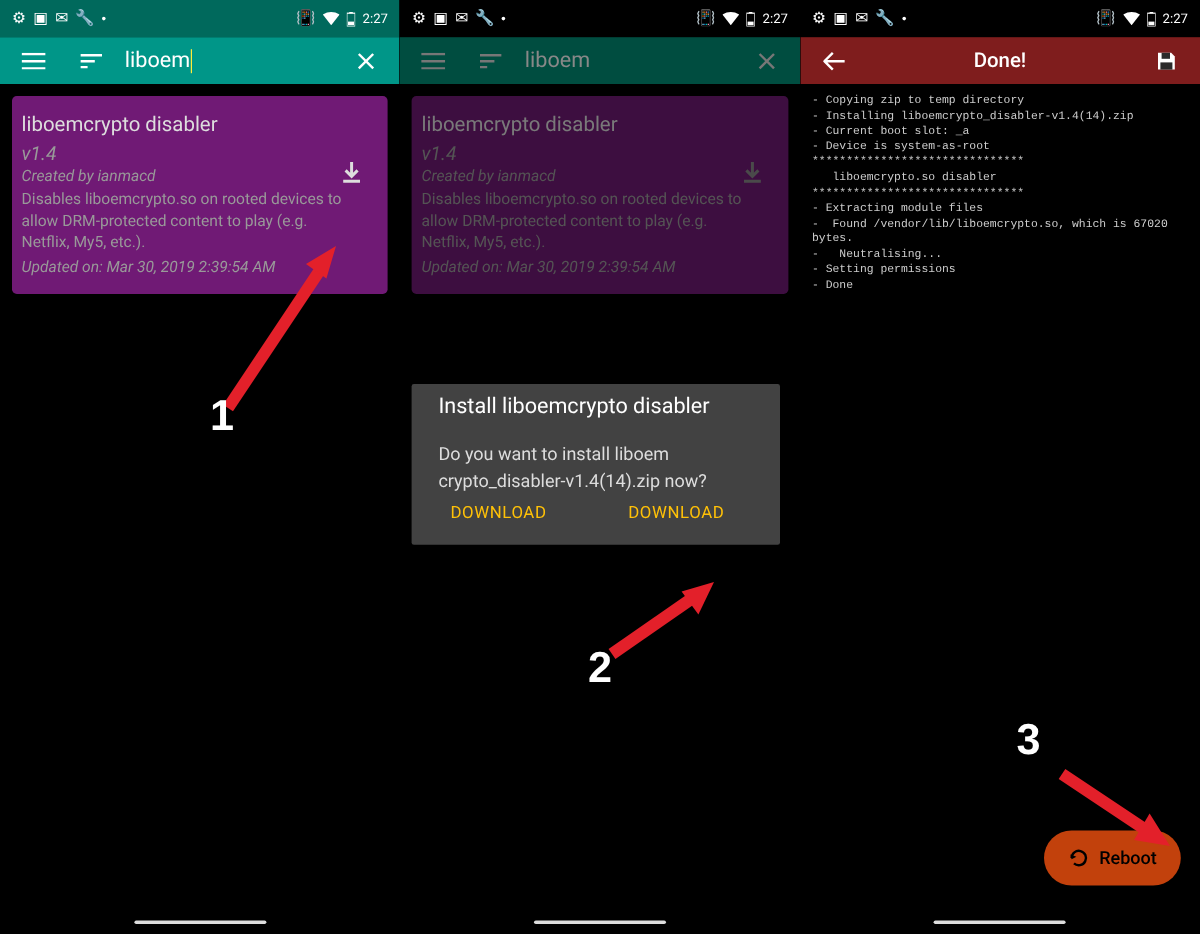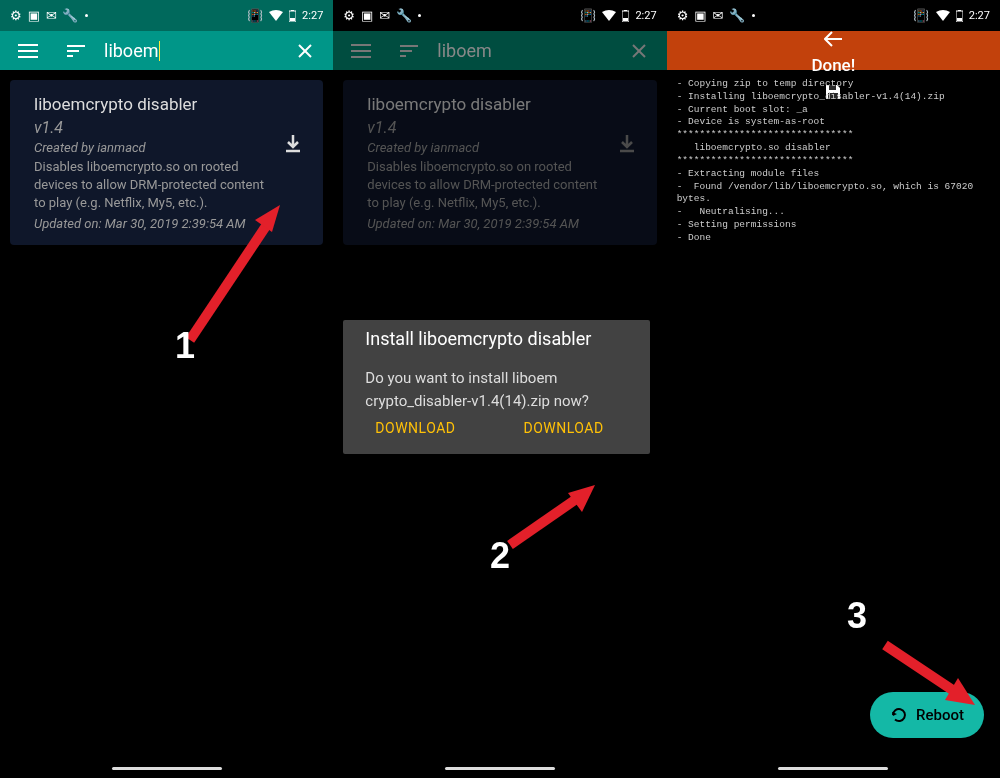--- a/index.html
+++ b/index.html
@@ -37,21 +37,21 @@
 
 .app-bar { 
   height: 39px; 
   display: flex; 
   align-items: center; 
   padding: 0 8px; 
   gap: 8px;
 }
 .screen1 .app-bar { background: #009688; }
 .screen2 .app-bar { background: #004d40; }
-.screen3 .app-bar { background: #c2410c; flex-direction: column; }
+.screen3 .app-bar { background: #7f1d1d; }
 
 .icon-btn { 
   width: 40px; 
   height: 40px; 
   display: flex; 
   align-items: center; 
   justify-content: center; 
   cursor: pointer;
   color: #fff;
 }
@@ -67,22 +67,22 @@
 .cursor { 
   display: inline-block; 
   width: 1px; 
   height: 20px; 
   background: #ffeb3b; 
   margin-left: 1px;
 }
 
 .card { 
   margin: 10px;
-  padding: 14px 24px; 
-  background: #0f172a; 
+  padding: 14px 8px; 
+  background: #701a75; 
   border-radius: 4px;
   position: relative;
 }
 .screen2 .card { opacity: 0.55; }
 .card-title { font-size: 17px; color: #ddd; margin-bottom: 4px; }
 .card-version { font-size: 16px; color: #999; font-style: italic; margin-bottom: 3px; }
 .card-author { font-size: 13px; color: #999; font-style: italic; margin-bottom: 3px; }
 .card-desc { font-size: 13px; color: #999; margin-bottom: 3px; line-height: 1.4; padding-right: 30px; }
 .card-updated { font-size: 13px; color: #999; font-style: italic; }
 .download-btn { 
@@ -131,21 +131,21 @@
   font-size: 9.5px; 
   color: #ccc; 
   line-height: 1.35;
   white-space: pre-wrap;
 }
 
 .fab { 
   position: absolute; 
   right: 16px; 
   bottom: 40px; 
-  background: #14b8a6; 
+  background: #c2410c; 
   color: #000; 
   border-radius: 28px; 
   padding: 14px 20px; 
   display: flex; 
   align-items: center; 
   gap: 8px; 
   font-size: 15px; 
   font-weight: 500;
   cursor: pointer;
   box-shadow: 0 3px 8px rgba(0,0,0,0.4);

